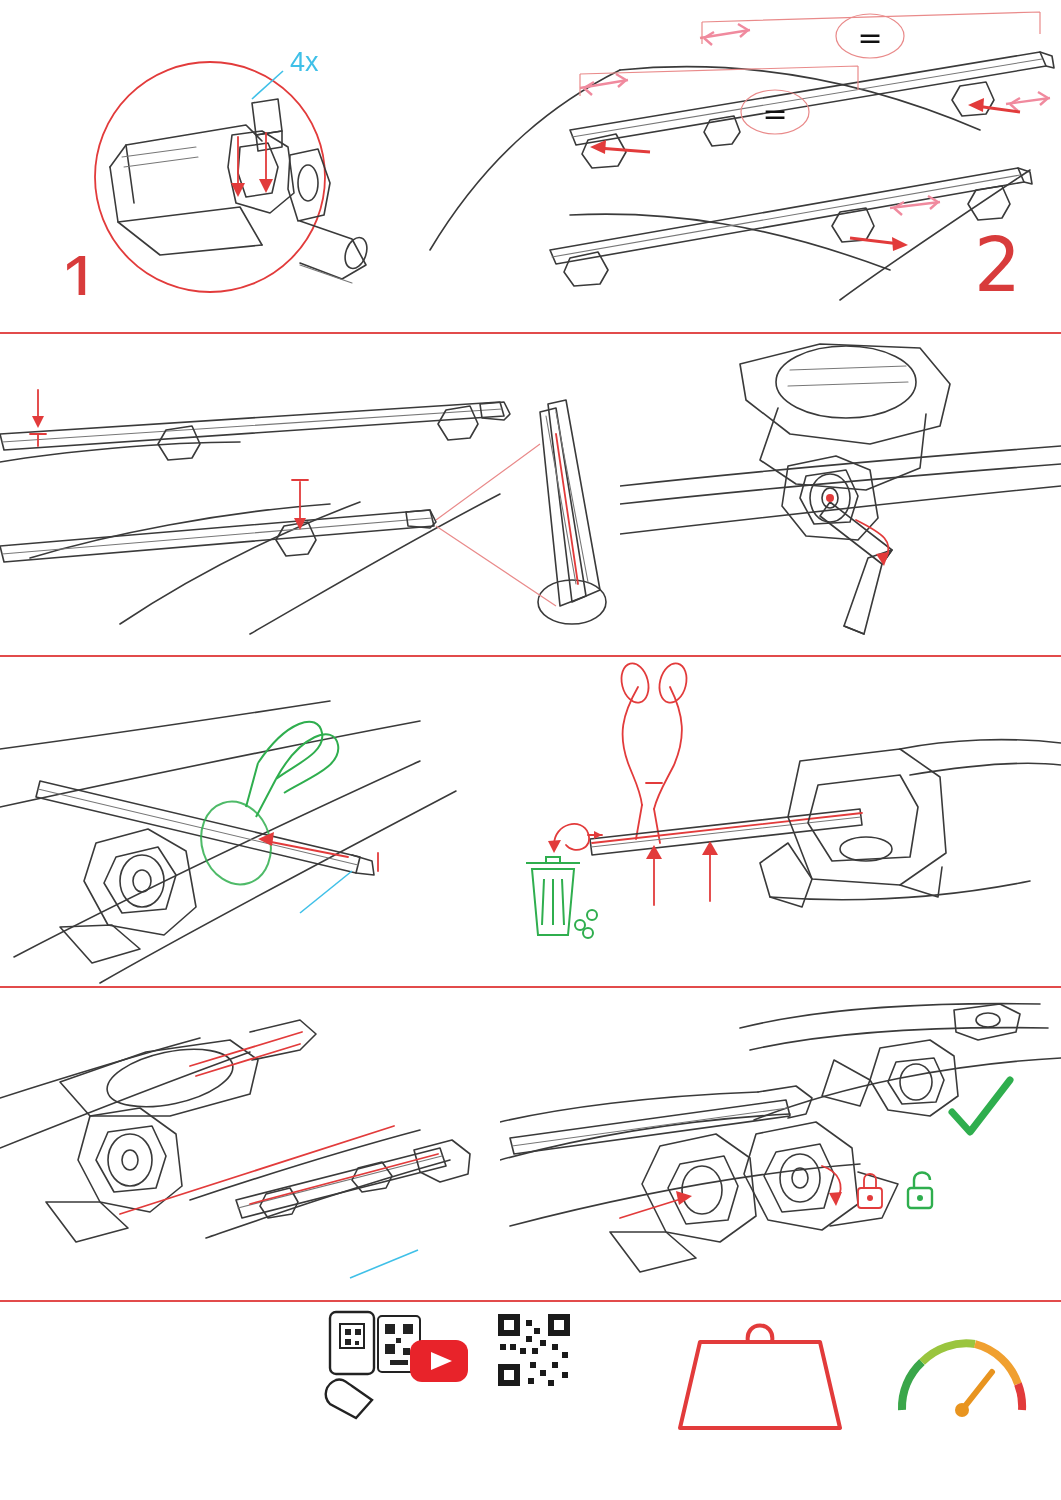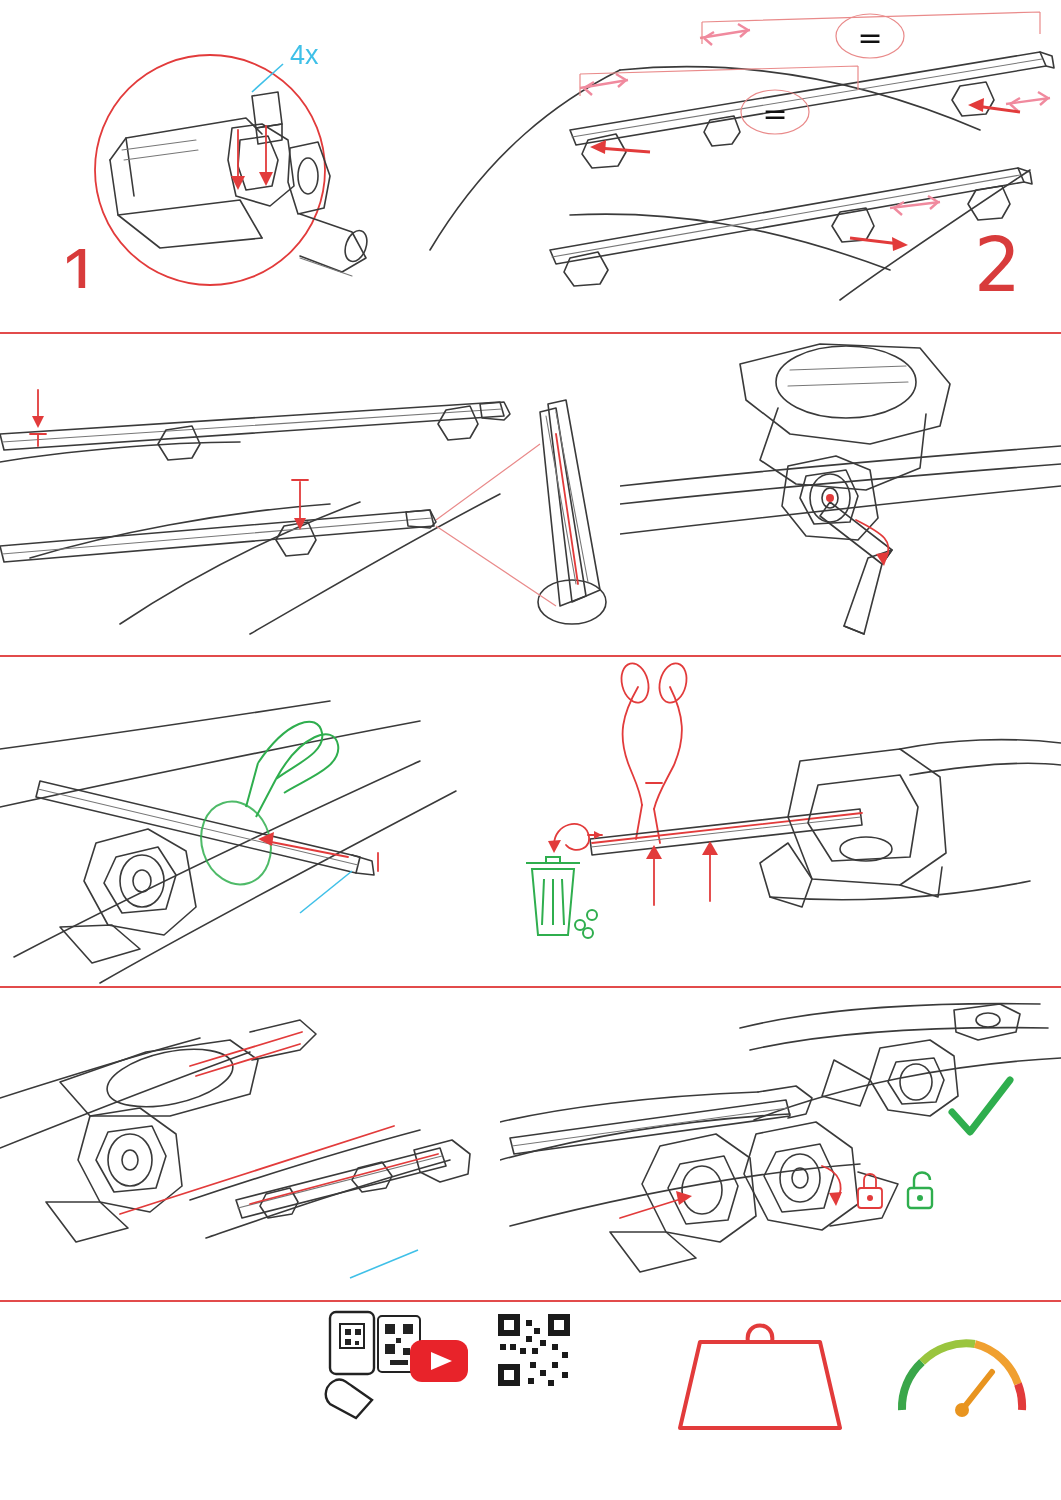--- a/index.html
+++ b/index.html
@@ -30,21 +30,21 @@
 </head>
 <body>
 
 <div class="sheet">
 
   <div class="divider" style="top:332px"></div>
   <div class="divider" style="top:655px"></div>
   <div class="divider" style="top:986px"></div>
   <div class="divider" style="top:1300px"></div>
 
-  <div class="panel" style="left:0;top:0;width:420px;height:288px">
+  <div class="panel" style="left:0;top:7px;width:420px;height:288px">
     <svg width="420" height="332" viewBox="0 0 420 332">
       <circle cx="210" cy="170" r="115" class="ln-red" stroke-width="2"></circle>
 
       <path class="ln" d="M105,175 L115,150 L250,120 L300,150 L330,230 L300,262 L150,268 L110,240 Z" opacity="0"></path>
       <path class="ln" d="M110,160 L126,138 L246,118 L262,134"></path>
       <path class="ln" d="M110,160 L118,215 L160,248 L262,238"></path>
       <path class="ln" d="M118,215 L240,200 L262,238"></path>
       <path class="ln" d="M126,138 L134,196"></path>
       <path class="ln-thin" d="M122,150 L196,140 M124,160 L198,150"></path>
 

